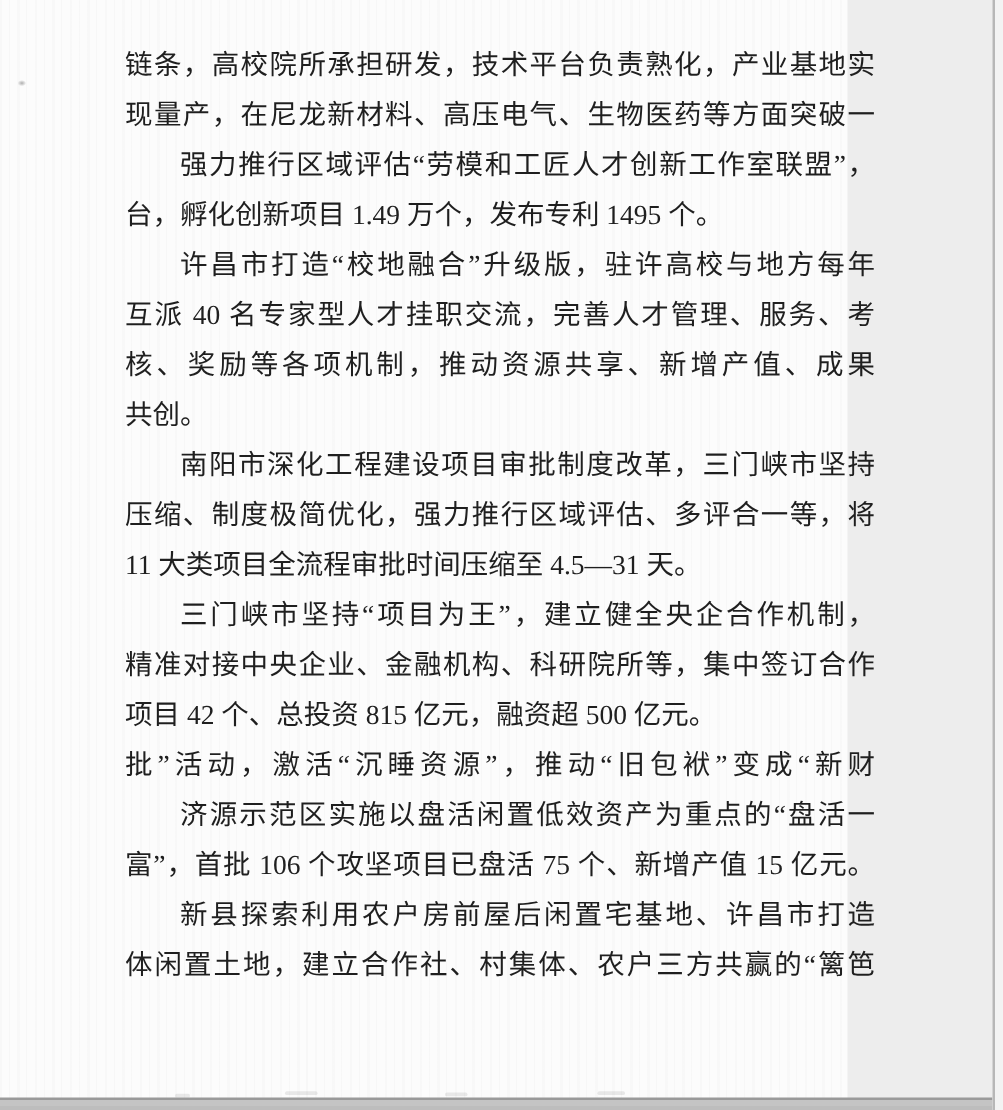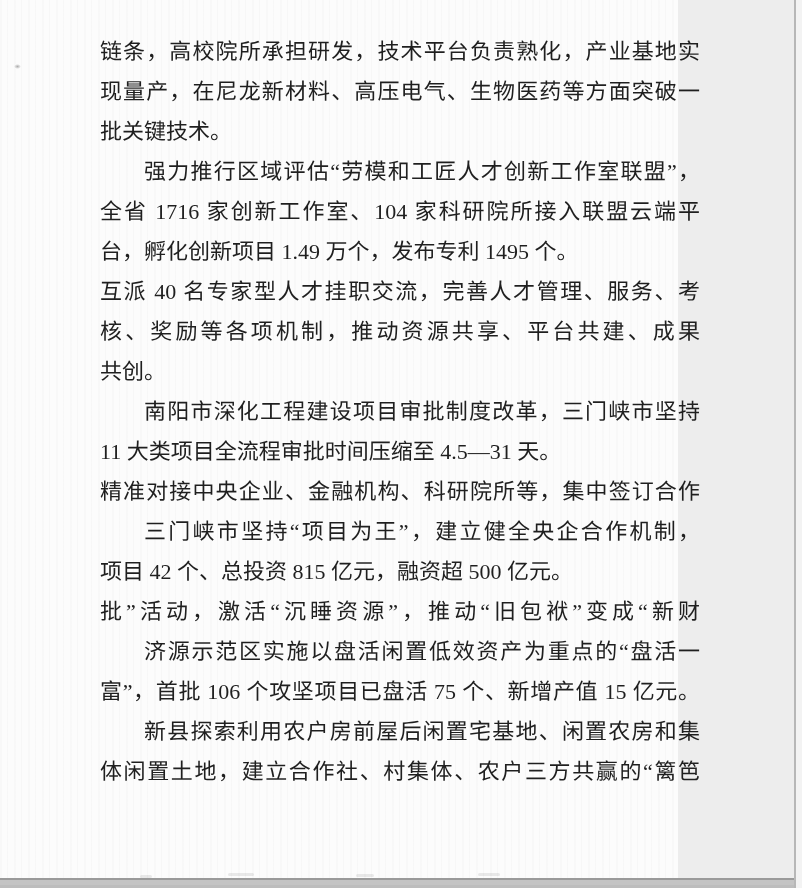--- a/index.html
+++ b/index.html
@@ -80,48 +80,48 @@
   .line.indent { text-indent: 2em; }
 </style>
 </head>
 <body>
 
 <div class="scan-page">
   <div class="doc" id="doc">
       <div class="para">
         <div class="line fill">链条，高校院所承担研发，技术平台负责熟化，产业基地实</div>
         <div class="line fill">现量产，在尼龙新材料、高压电气、生物医药等方面突破一</div>
-        <div class="line">批关键技术。</div>
       </div>
       <div class="para">
         <div class="line fill indent">强力推行区域评估“劳模和工匠人才创新工作室联盟”，</div>
-        <div class="line fill">全省 1716 家创新工作室、104 家科研院所接入联盟云端平</div>
         <div class="line">台，孵化创新项目 1.49 万个，发布专利 1495 个。</div>
       </div>
       <div class="para">
+        <div class="line fill indent">许昌市打造“校地融合”升级版，驻许高校与地方每年</div>
         <div class="line fill">互派 40 名专家型人才挂职交流，完善人才管理、服务、考</div>
-        <div class="line fill">核、奖励等各项机制，推动资源共享、平台共建、成果</div>
+        <div class="line fill">核、奖励等各项机制，推动资源共享、新增产值、成果</div>
         <div class="line">共创。</div>
       </div>
       <div class="para">
         <div class="line fill indent">南阳市深化工程建设项目审批制度改革，三门峡市坚持</div>
+        <div class="line fill">压缩、制度极简优化，强力推行区域评估、多评合一等，将</div>
         <div class="line">11 大类项目全流程审批时间压缩至 4.5—31 天。</div>
       </div>
       <div class="para">
+        <div class="line fill indent">三门峡市坚持“项目为王”，建立健全央企合作机制，</div>
         <div class="line fill">精准对接中央企业、金融机构、科研院所等，集中签订合作</div>
-        <div class="line fill indent">三门峡市坚持“项目为王”，建立健全央企合作机制，</div>
         <div class="line">项目 42 个、总投资 815 亿元，融资超 500 亿元。</div>
       </div>
       <div class="para">
         <div class="line fill">批”活动，激活“沉睡资源”，推动“旧包袱”变成“新财</div>
         <div class="line fill indent">济源示范区实施以盘活闲置低效资产为重点的“盘活一</div>
         <div class="line fill">富”，首批 106 个攻坚项目已盘活 75 个、新增产值 15 亿元。</div>
       </div>
       <div class="para">
-        <div class="line fill indent">新县探索利用农户房前屋后闲置宅基地、闲置农房和集</div>
+        <div class="line fill indent">新县探索利用农户房前屋后闲置宅基地、许昌市打造</div>
         <div class="line fill">体闲置土地，建立合作社、村集体、农户三方共赢的“篱笆</div>
       </div>
     </div>
   <div class="speck"></div>
   <div class="artifact a1"></div>
   <div class="artifact a2"></div>
   <div class="artifact a3"></div>
   <div class="artifact a4"></div>
   <div class="bottom-strip"></div>
 </div>

